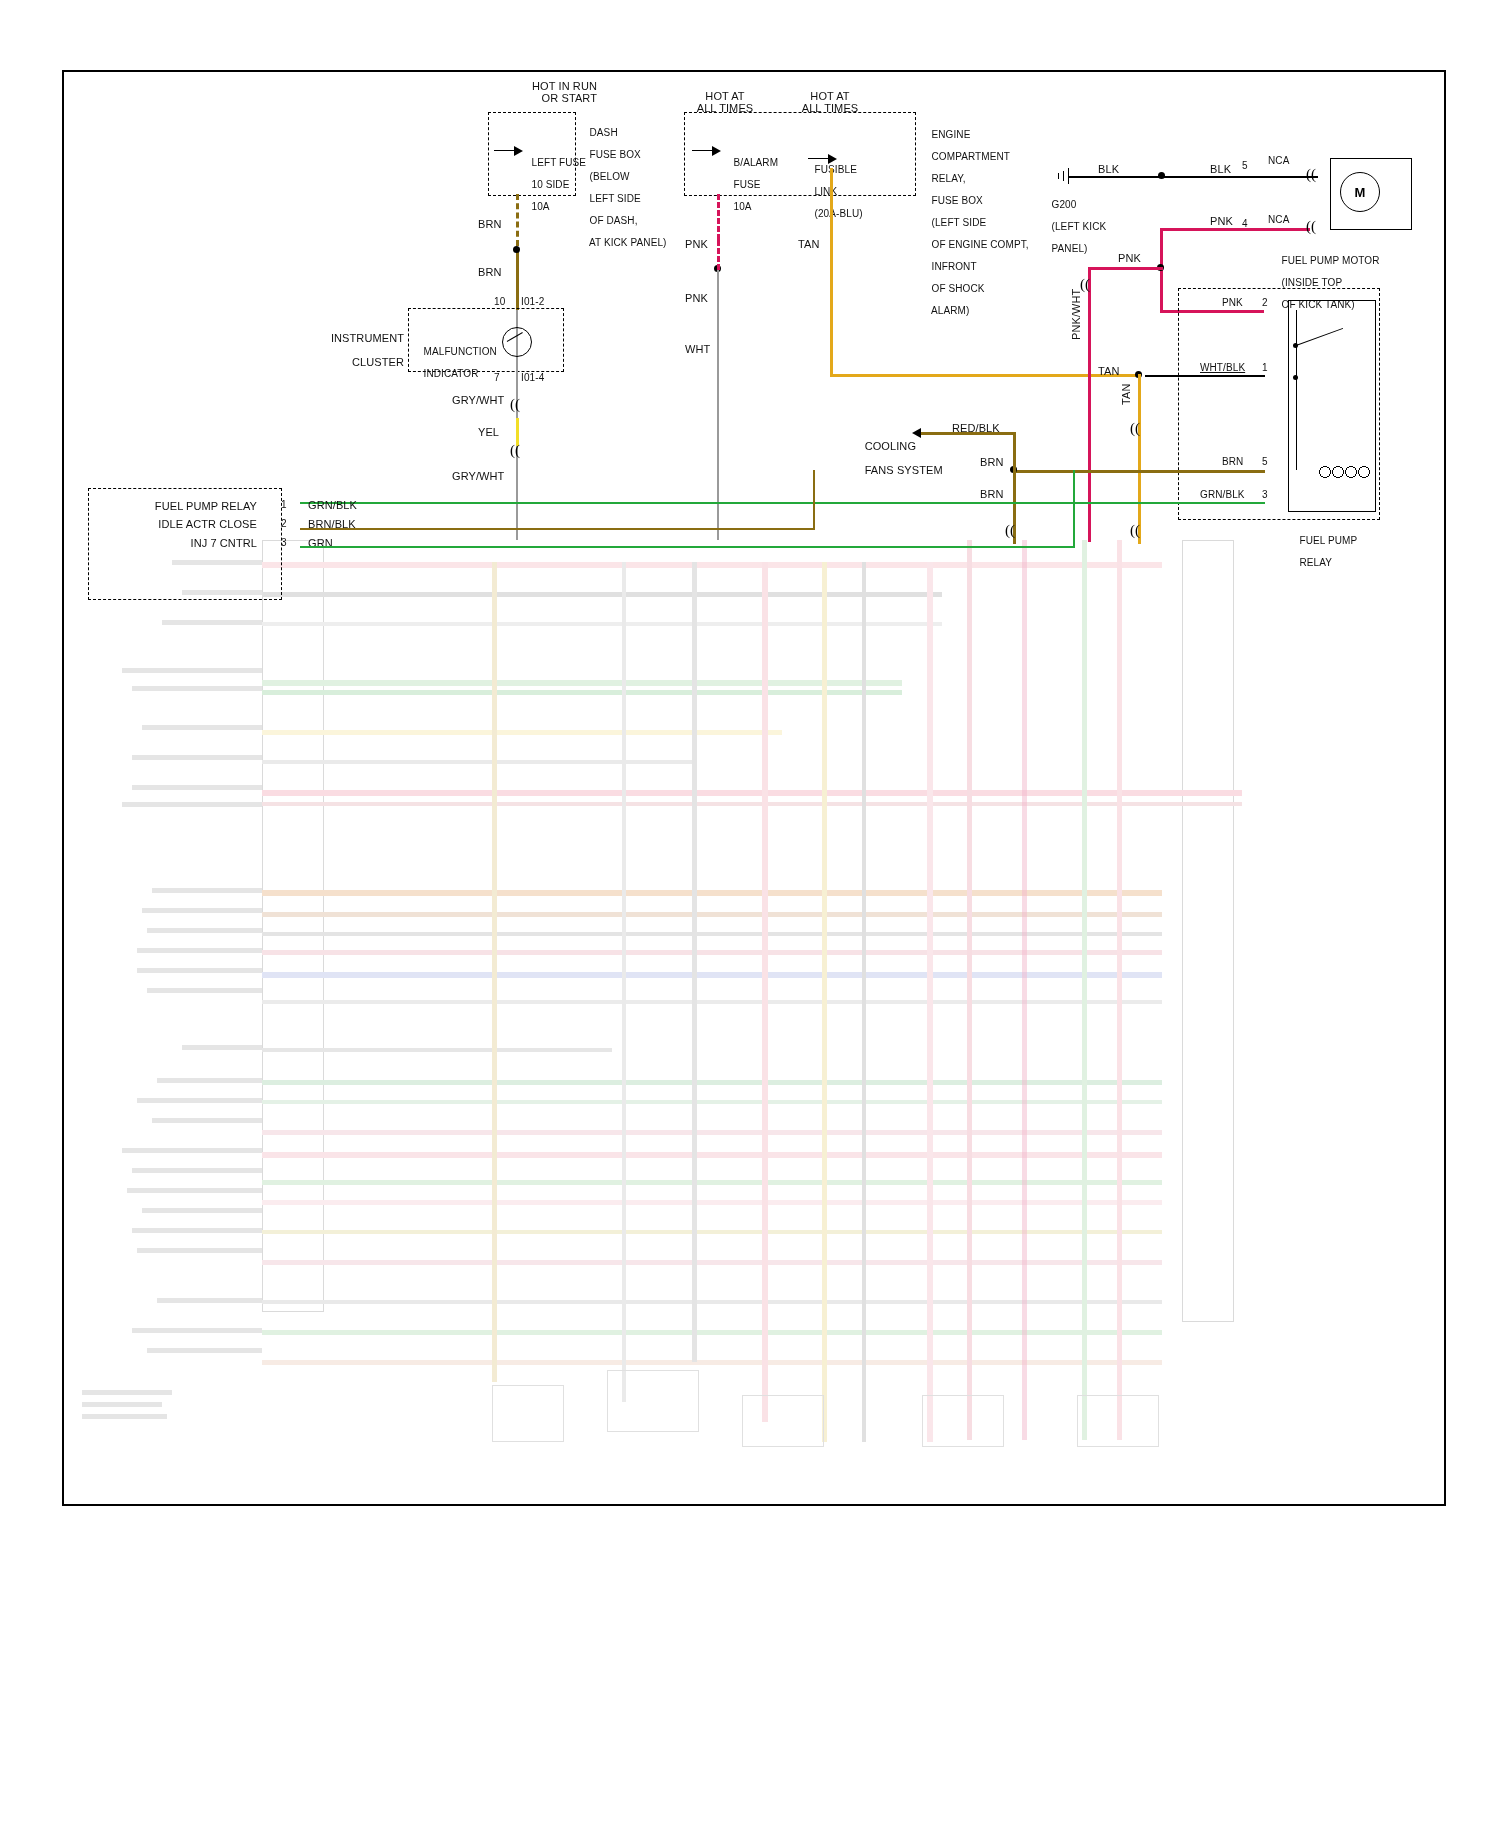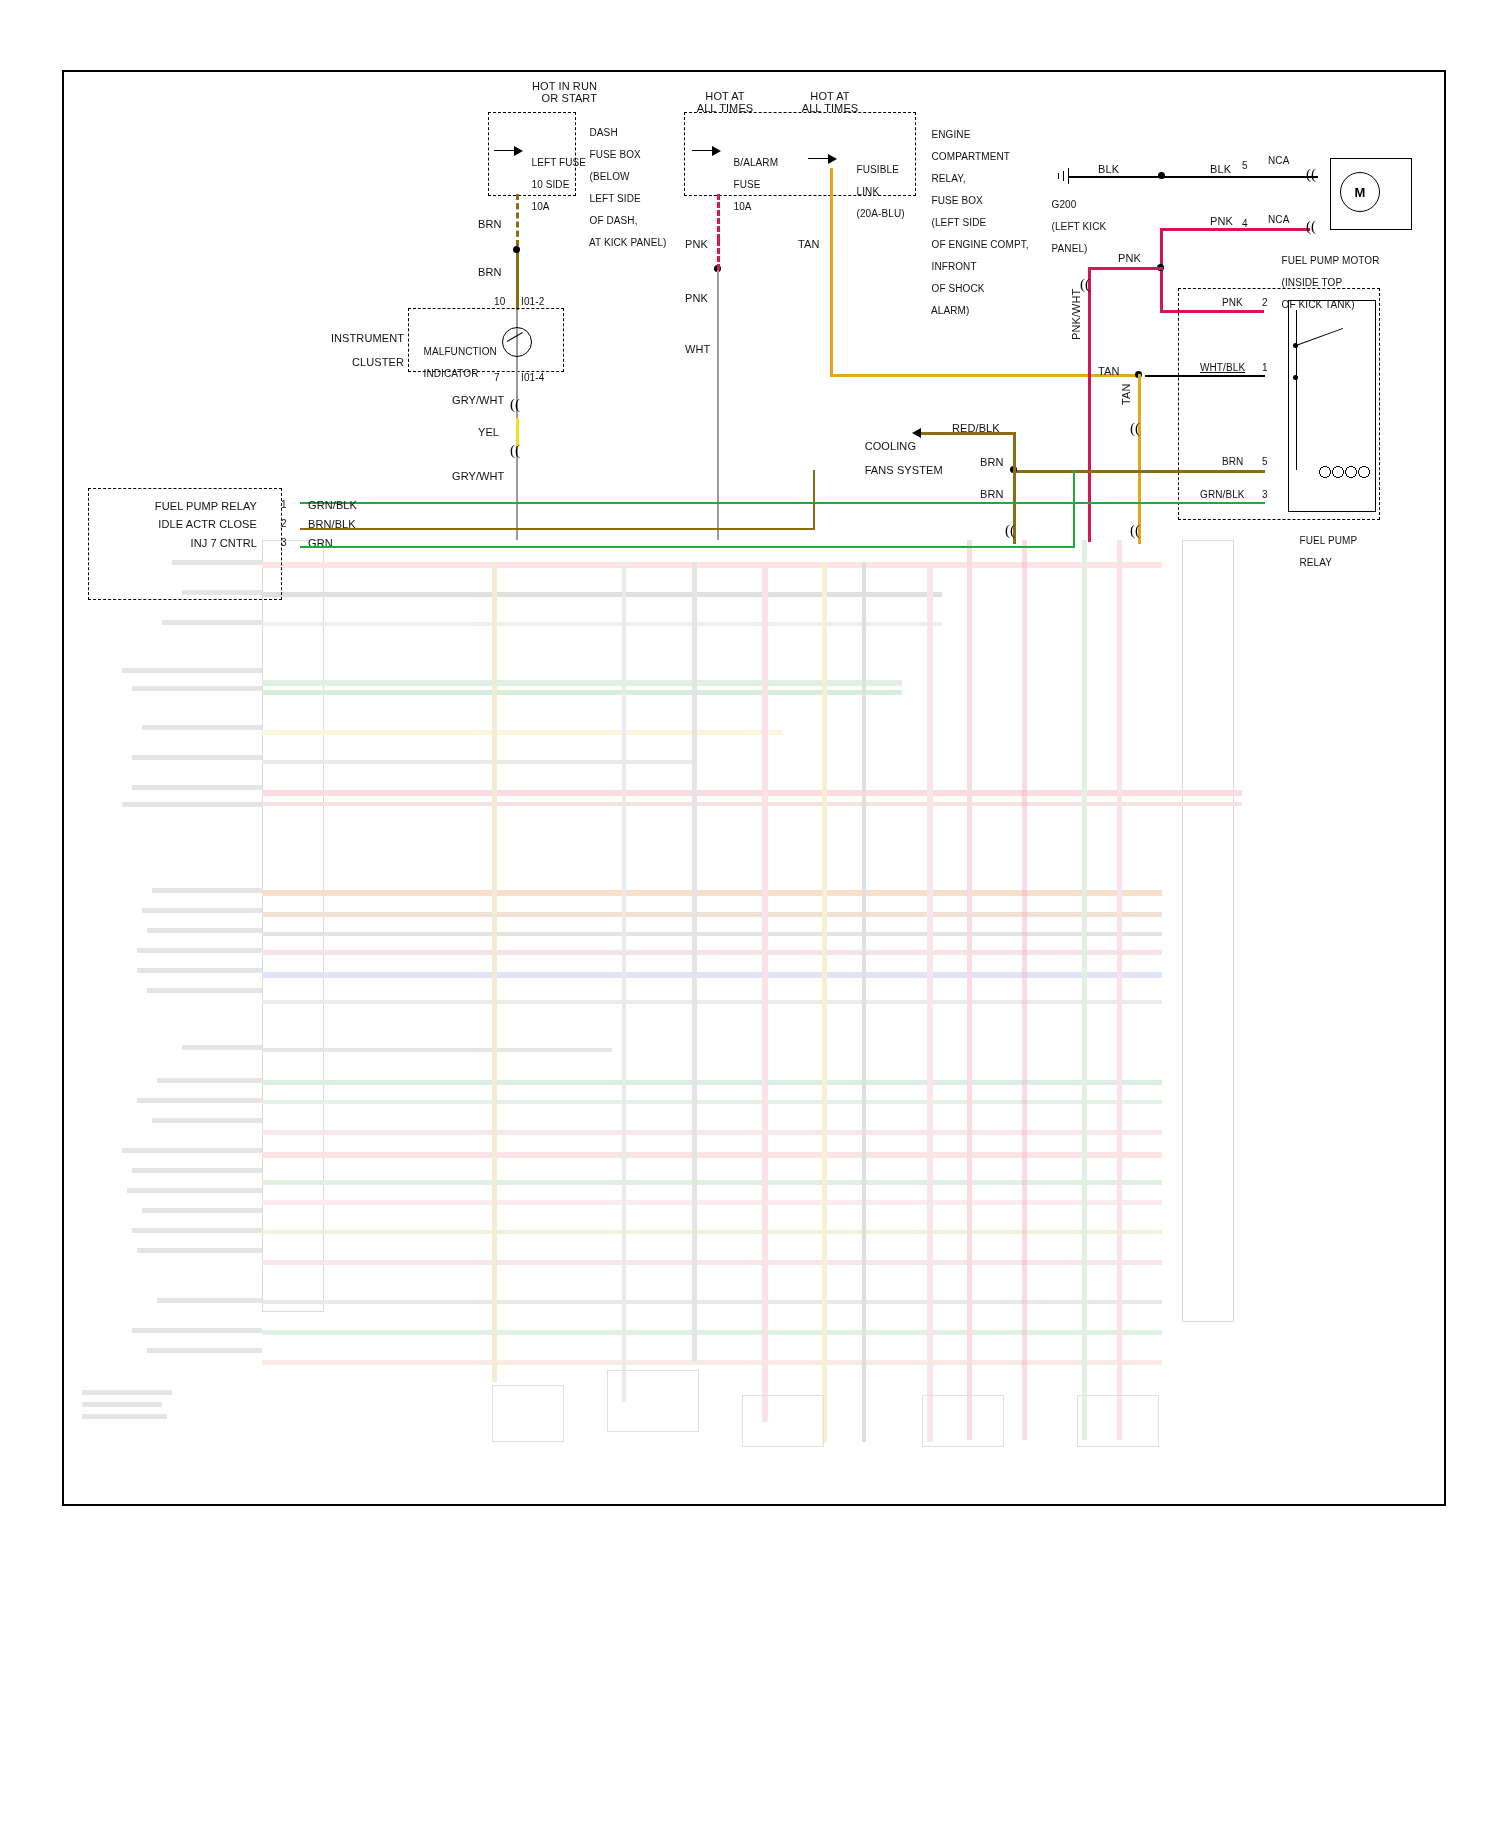--- a/index.html
+++ b/index.html
@@ -153,21 +153,21 @@
 
   <div class="dash-box" style="left:684px;top:112px;width:230px;height:82px;"></div>
   <div class="lbl sm" style="left:722px;top:146px;">
     <span>B/ALARM</span><br>
     <span>FUSE</span><br>
     <span>10A</span>
   </div>
   <div class="hline" style="left:692px;top:150px;width:22px;"></div>
   <div class="arrow-right" style="left:712px;top:146px;"></div>
 
-  <div class="lbl sm" style="left:845px;top:153px;">
+  <div class="lbl sm" style="left:803px;top:153px;">
     <span>FUSIBLE</span><br>
     <span>LINK</span><br>
     <span>(20A-BLU)</span>
   </div>
   <div class="hline" style="left:808px;top:158px;width:22px;"></div>
   <div class="arrow-right" style="left:828px;top:154px;"></div>
 
   <div class="lbl sm" style="left:920px;top:118px;">
     <span>ENGINE</span><br>
     <span>COMPARTMENT</span><br>

